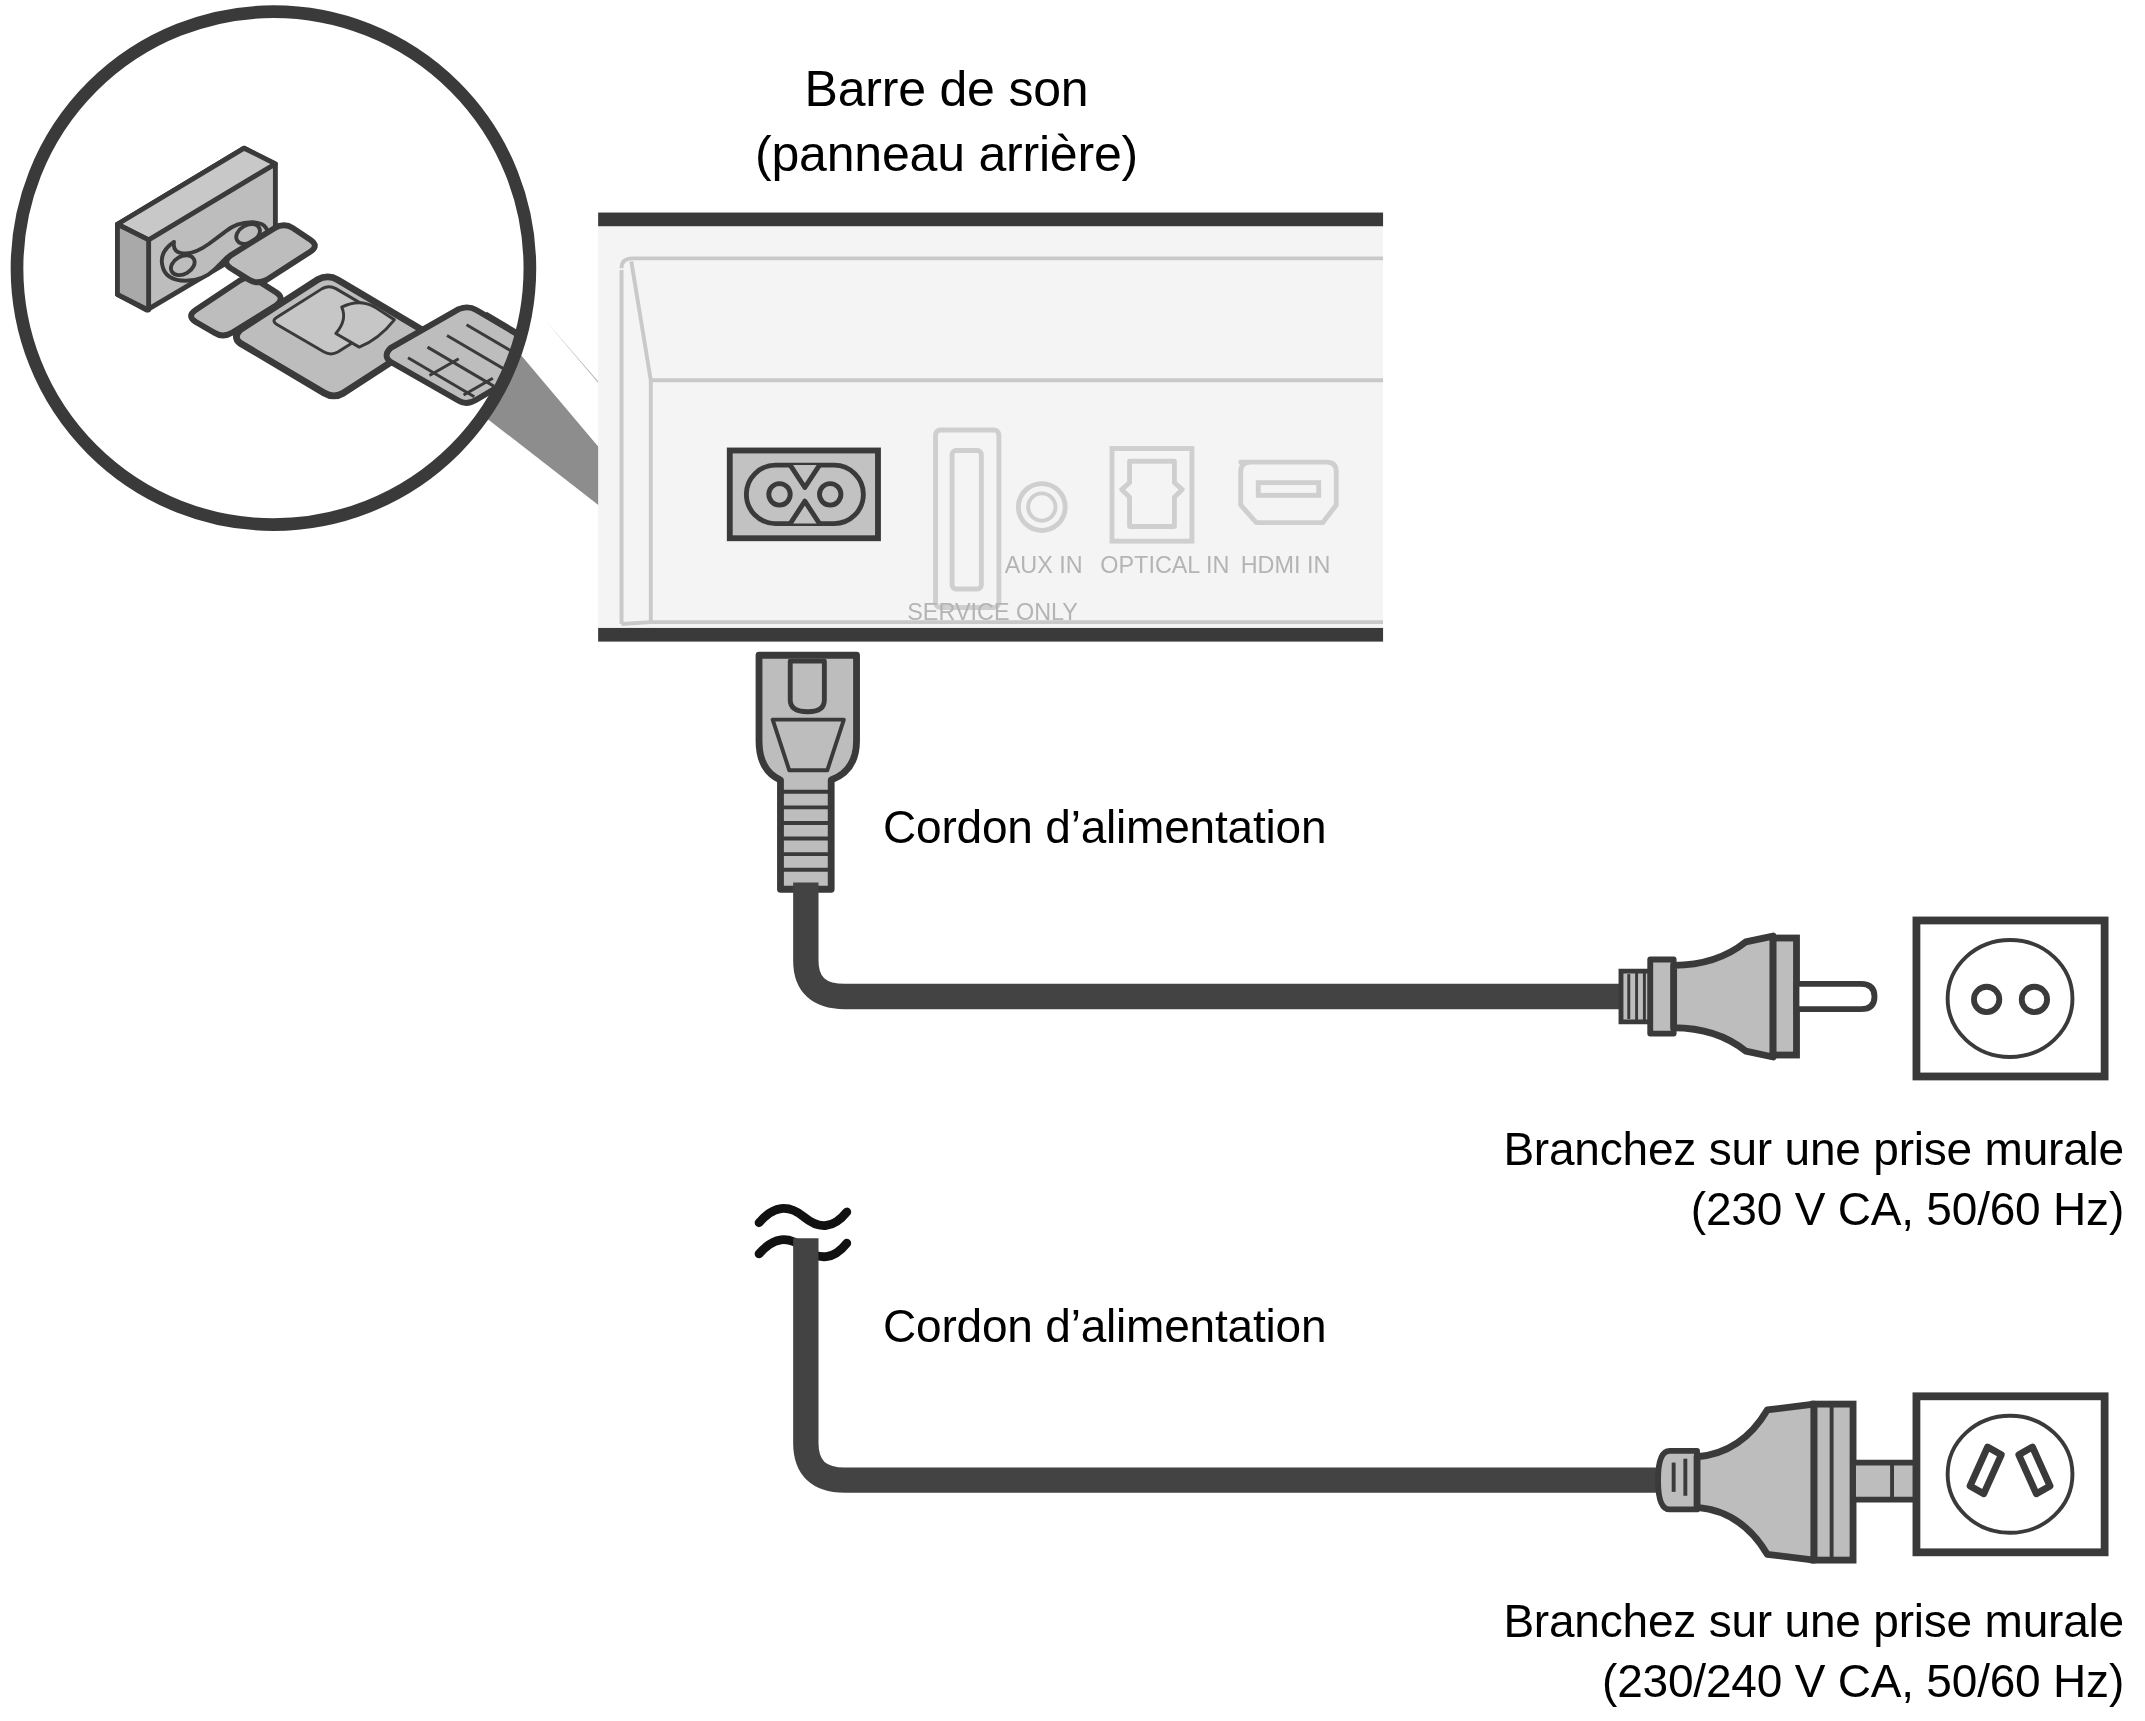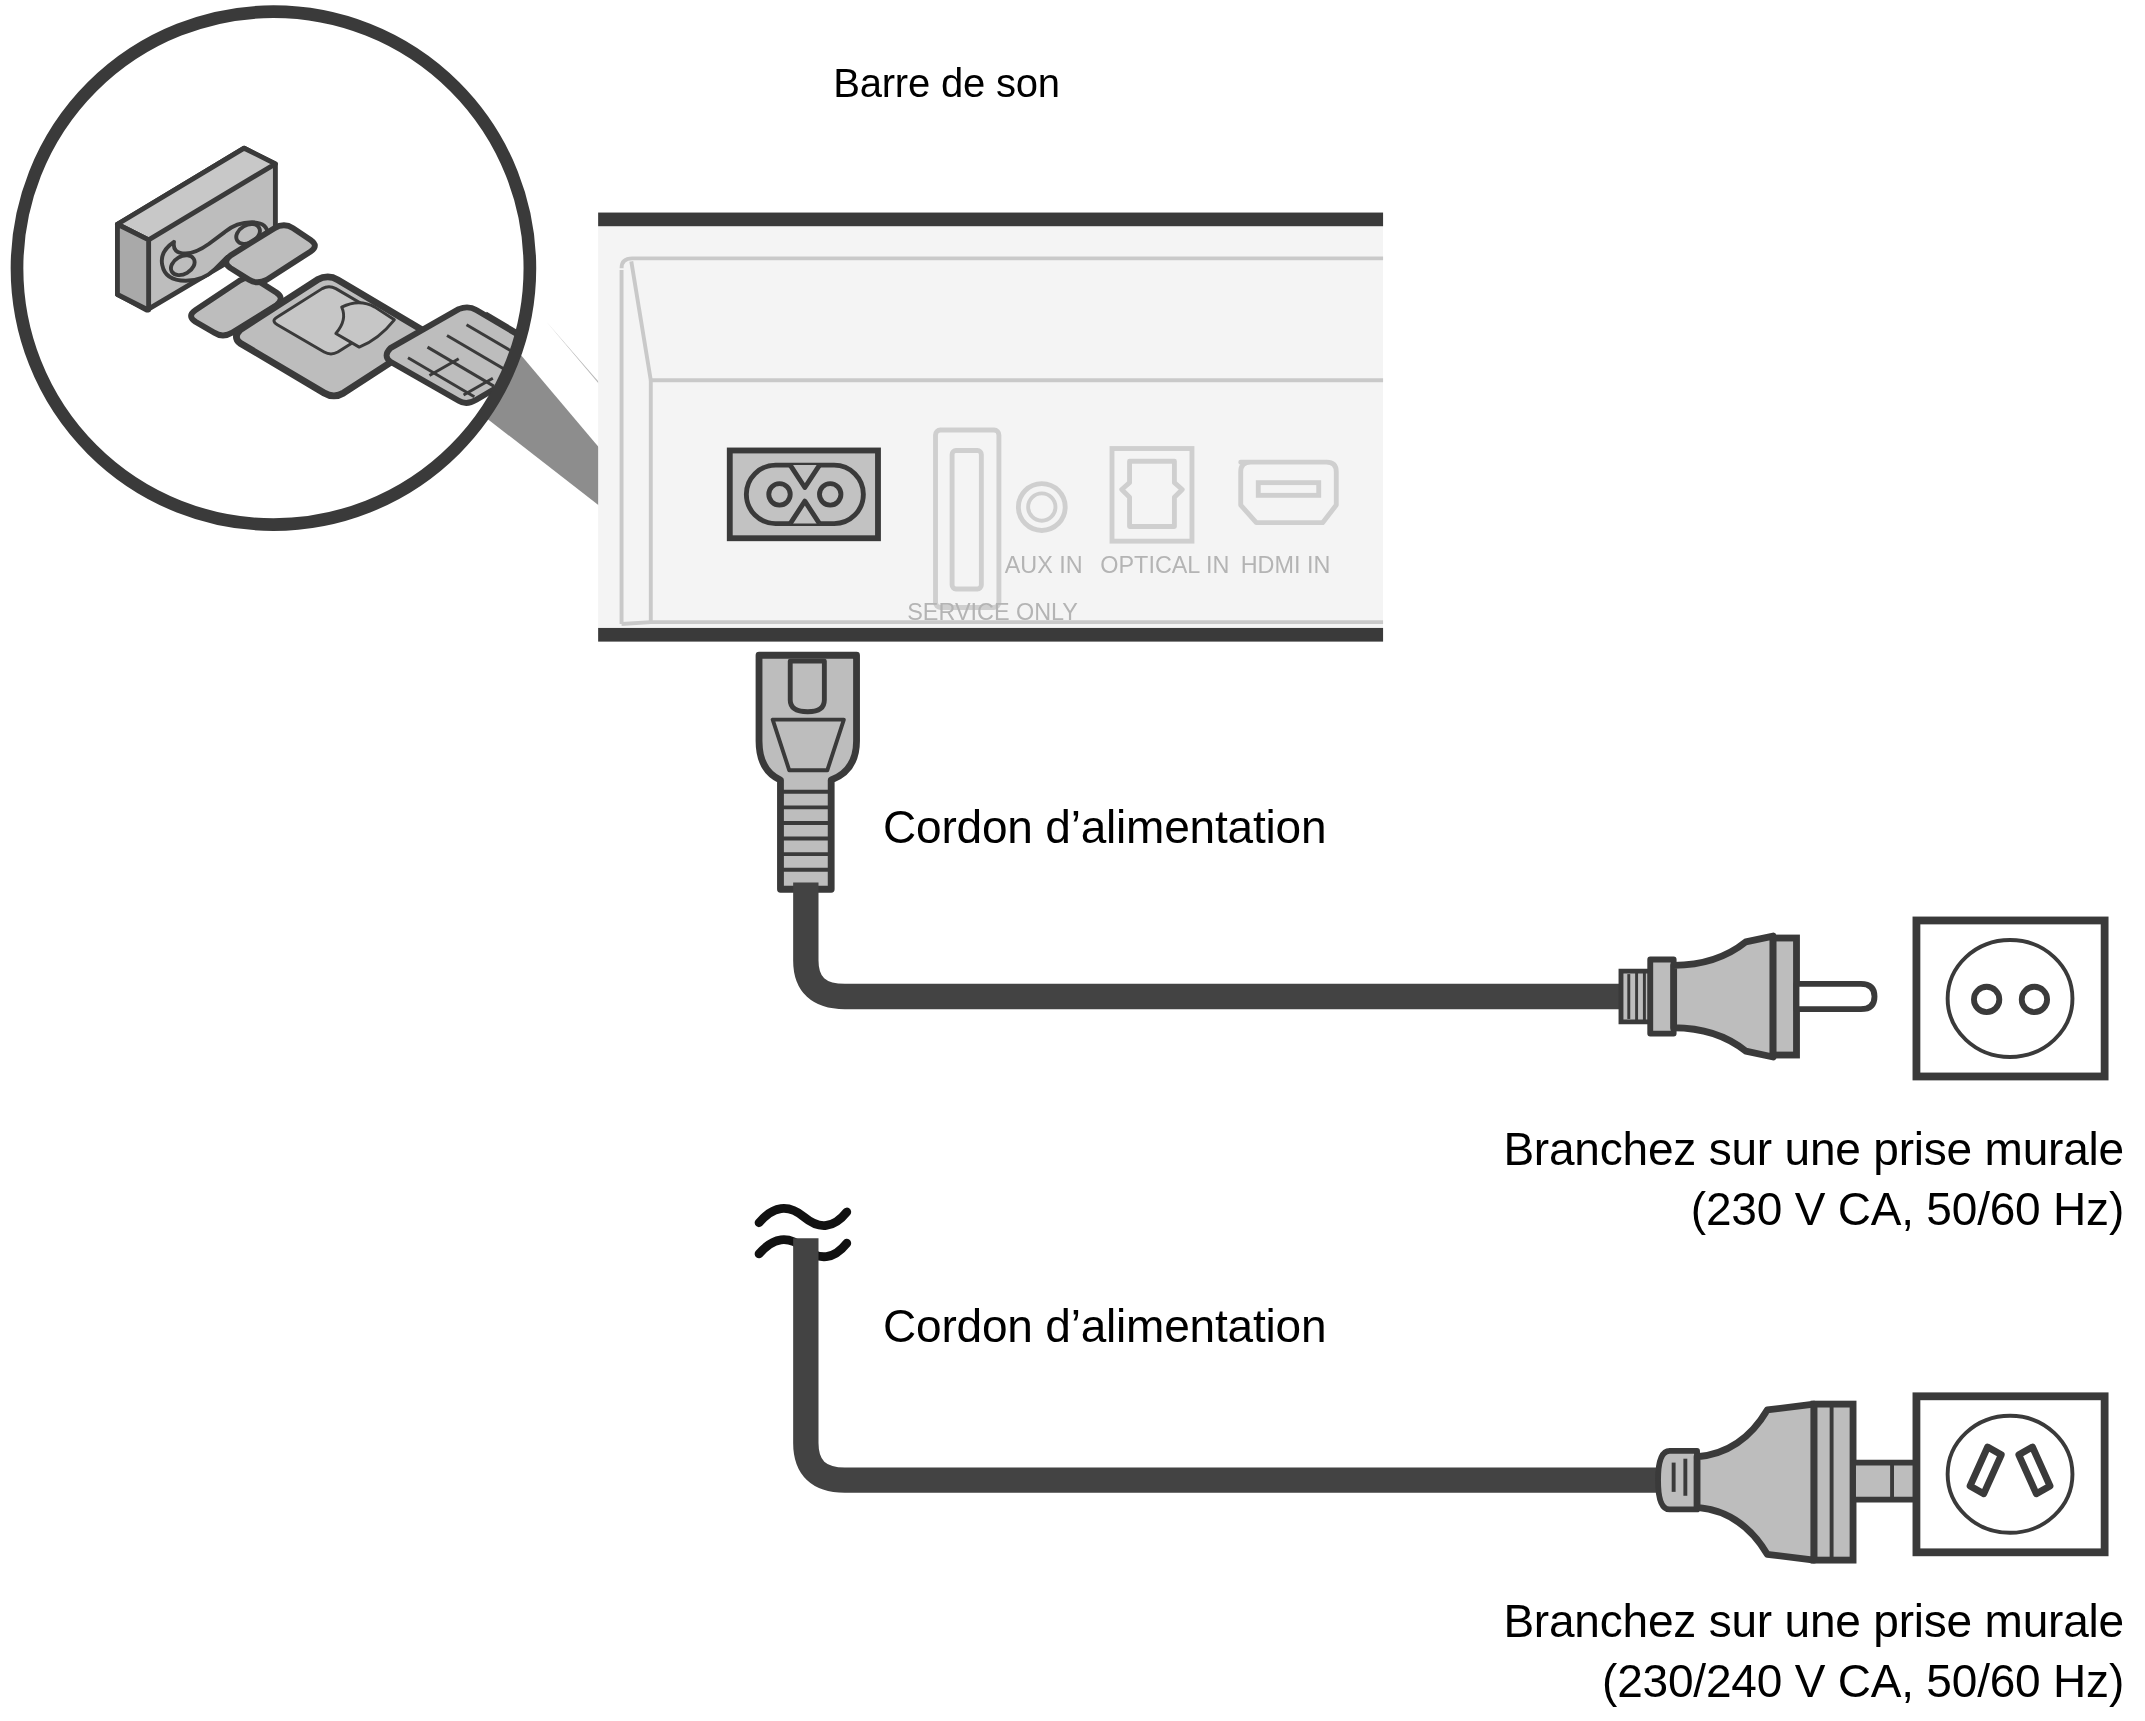--- a/index.html
+++ b/index.html
@@ -32,21 +32,21 @@
     color: #000000;
     line-height: 1.30;
     letter-spacing: -0.2px;
   }
   
   #title-block {
     left: 605px;
     top: 57px;
     width: 683px;
     text-align: center;
-    font-size: 40px;
+    font-size: 50px;
   }
   
   #cord-eu-caption {
     left: 883px;
     top: 798px;
     font-size: 46px;
   }
   #cord-au-caption {
     left: 883px;
     top: 1297px;
@@ -255,21 +255,21 @@
 
       <g>
         <rect x="1965" y="1432" width="193" height="160" fill="#ffffff" stroke="#3a3a3a" stroke-width="8"></rect>
         <ellipse cx="2061" cy="1512" rx="64" ry="60" fill="#ffffff" stroke="#3a3a3a" stroke-width="4"></ellipse>
         <path d="M 2038 1484 L 2052 1492 L 2034 1532 L 2020 1524 Z" fill="#ffffff" stroke="#3a3a3a" stroke-width="7" stroke-linejoin="round"></path>
         <path d="M 2084 1484 L 2070 1492 L 2088 1532 L 2102 1524 Z" fill="#ffffff" stroke="#3a3a3a" stroke-width="7" stroke-linejoin="round"></path>
       </g>
     </g>
   </svg>
 
-  <div class="txt" id="title-block"><span>Barre de son</span><br></div>
+  <div class="txt" id="title-block"><span>Barre de son</span><br><span>(panneau arrière)</span></div>
 
   <div class="txt" id="cord-eu-caption"><span>Cordon d’alimentation</span><br></div>
 
   <div class="txt" id="outlet-eu-caption"><span>Branchez sur une prise murale</span><br><span>(230 V CA, 50/60 Hz)</span></div>
 
   <div class="txt" id="cord-au-caption"><span>Cordon d’alimentation</span><br></div>
 
   <div class="txt" id="outlet-au-caption"><span>Branchez sur une prise murale</span><br><span>(230/240 V CA, 50/60 Hz)</span></div>
 
 </div>

